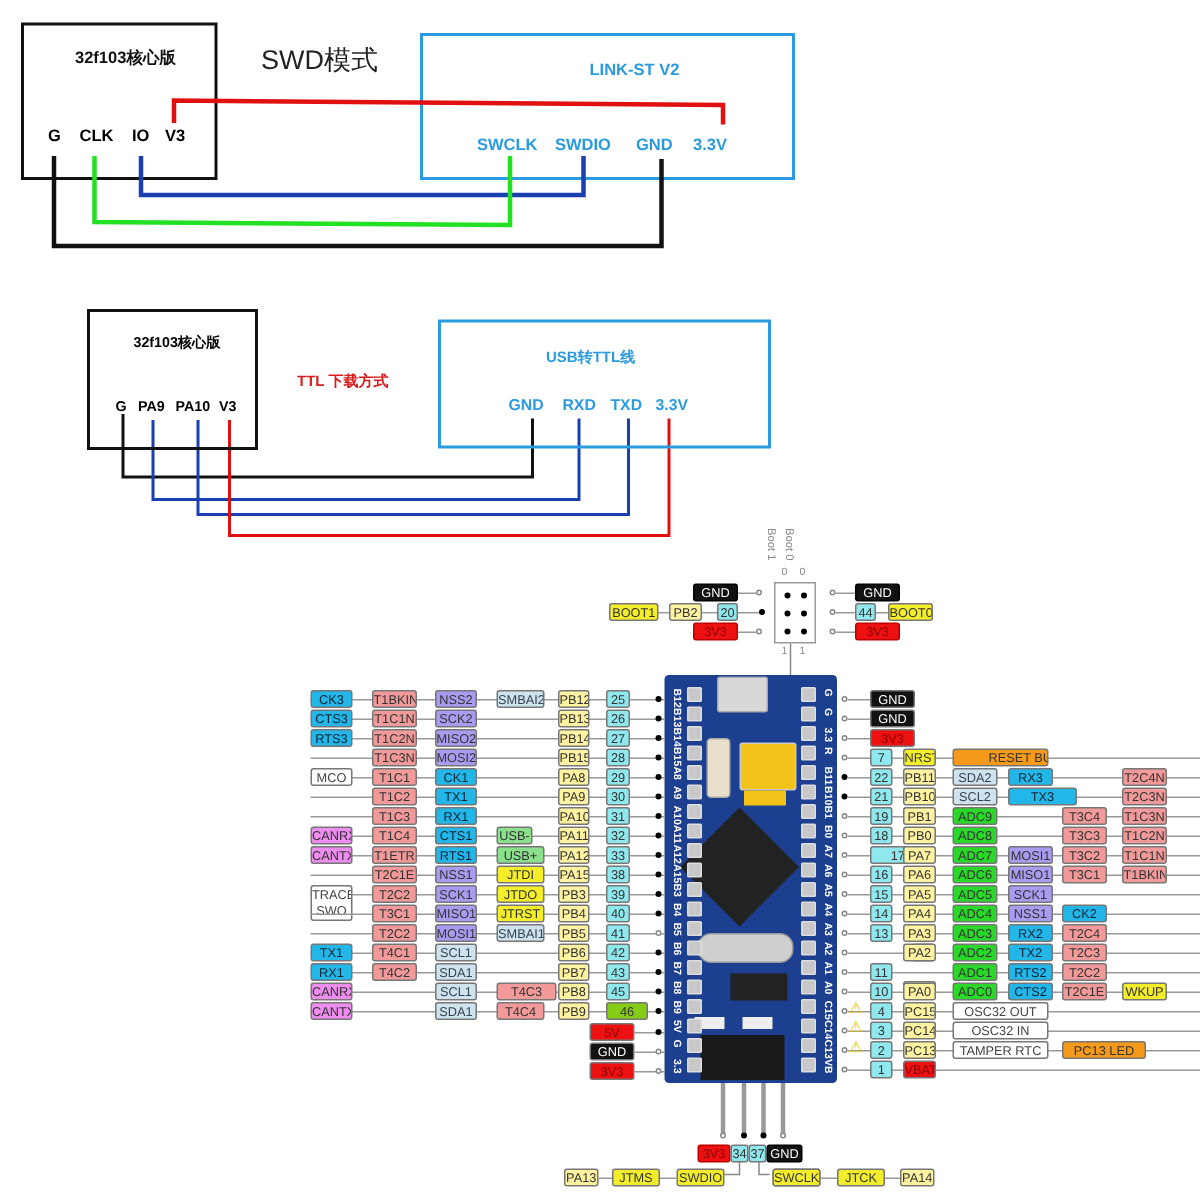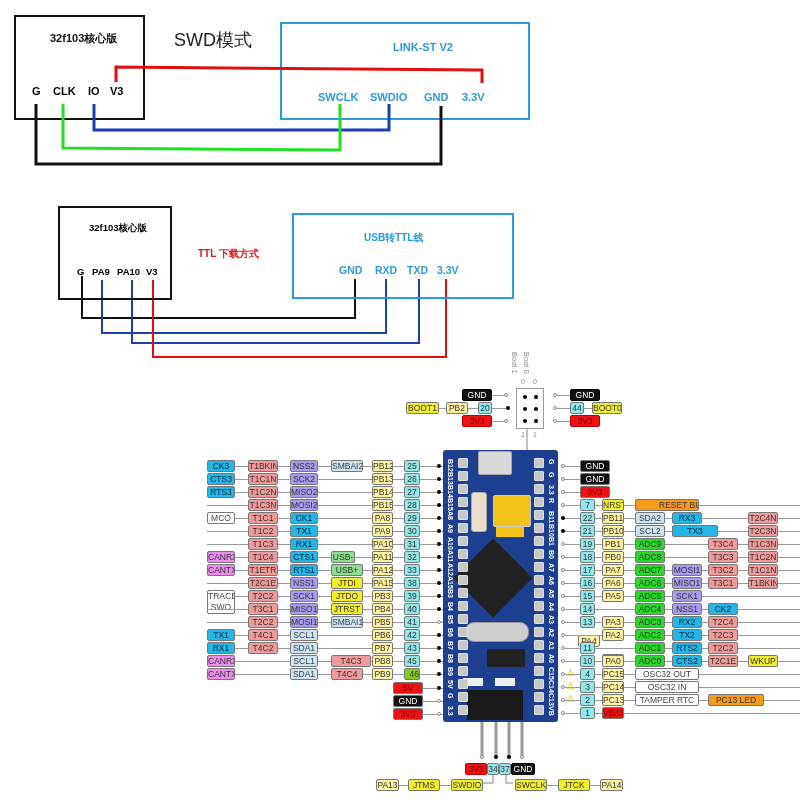--- a/index.html
+++ b/index.html
@@ -319,21 +319,21 @@
       <div class="tag" style="left:290px;top:655px;width:28px;background:#cfe3ef;color:#345;">SCL1</div>
       <div class="tag" style="left:331px;top:655px;width:40px;background:#f29a9a;color:#333;">T4C3</div>
       <div class="tag" style="left:372px;top:655px;width:21px;background:#fff2a0;color:#333;">PB8</div>
       <div class="tag" style="left: 404px; top: 655px; width: 16px; background: rgb(143, 232, 238); color: rgb(51, 51, 51);">45</div>
       <div class="dot f" style="left:437px;top:659px;"></div>
       <div class="hl" style="left:207px;top:674px;width:236px;"></div>
       <div class="tag" style="left:207px;top:668px;width:28px;background:#ee8cf0;color:#333;">CANTX</div>
       <div class="tag" style="left:290px;top:668px;width:28px;background:#cfe3ef;color:#345;">SDA1</div>
       <div class="tag" style="left:331px;top:668px;width:32px;background:#f29a9a;color:#333;">T4C4</div>
       <div class="tag" style="left:372px;top:668px;width:21px;background:#fff2a0;color:#333;">PB9</div>
-      <div class="tag" style="left: 404px; top: 668px; width: 16px; background: #84cc16; color: rgb(51, 51, 51); text-align: right;">46</div>
+      <div class="tag" style="left: 404px; top: 668px; width: 28px; background: #84cc16; color: rgb(51, 51, 51);">46</div>
       <div class="dot f" style="left:437px;top:672px;"></div>
       <div class="tag" style="left:393px;top:682px;width:30px;background:#ee1111;color:#8a0000;">5V</div>
       <div class="hl" style="left:423px;top:688px;width:20px;"></div>
       <div class="dot f" style="left:437px;top:686px;"></div>
       <div class="tag" style="left:393px;top:695px;width:30px;background:#111111;color:#fff;">GND</div>
       <div class="hl" style="left:423px;top:701px;width:20px;"></div>
       <div class="dot o" style="left:437px;top:699px;"></div>
       <div class="tag" style="left:393px;top:708px;width:30px;background:#ee1111;color:#8a0000;">3V3</div>
       <div class="hl" style="left:423px;top:714px;width:20px;"></div>
       <div class="dot o" style="left:437px;top:712px;"></div>
@@ -376,21 +376,21 @@
       <div class="tag" style="left:748px;top:538px;width:30px;background:#f29a9a;color:#333;">T1C3N</div>
       <div class="dot o" style="left:561px;top:555px;"></div>
       <div class="hl" style="left:565px;top:557px;width:235px;"></div>
       <div class="tag" style="left: 580px; top: 551px; width: 15px; background: rgb(143, 232, 238); color: rgb(51, 51, 51);">18</div>
       <div class="tag" style="left:602px;top:551px;width:22px;background:#fff2a0;color:#333;">PB0</div>
       <div class="tag" style="left:635px;top:551px;width:30px;background:#29d829;color:#333;">ADC8</div>
       <div class="tag" style="left:708px;top:551px;width:30px;background:#f29a9a;color:#333;">T3C3</div>
       <div class="tag" style="left:748px;top:551px;width:30px;background:#f29a9a;color:#333;">T1C2N</div>
       <div class="dot o" style="left:561px;top:568px;"></div>
       <div class="hl" style="left:565px;top:570px;width:235px;"></div>
-      <div class="tag" style="left: 580px; top: 564px; width: 15px; background: rgb(143, 232, 238); color: rgb(51, 51, 51);">17</div>
+      <div class="tag" style="left: 580px; top: 564px; width: 37px; background: rgb(143, 232, 238); color: rgb(51, 51, 51);">17</div>
       <div class="tag" style="left:602px;top:564px;width:22px;background:#fff2a0;color:#333;">PA7</div>
       <div class="tag" style="left:635px;top:564px;width:30px;background:#29d829;color:#333;">ADC7</div>
       <div class="tag" style="left:672px;top:564px;width:30px;background:#a79cf0;color:#333;">MOSI1</div>
       <div class="tag" style="left:708px;top:564px;width:30px;background:#f29a9a;color:#333;">T3C2</div>
       <div class="tag" style="left:748px;top:564px;width:30px;background:#f29a9a;color:#333;">T1C1N</div>
       <div class="dot o" style="left:561px;top:581px;"></div>
       <div class="hl" style="left:565px;top:583px;width:235px;"></div>
       <div class="tag" style="left: 580px; top: 577px; width: 15px; background: rgb(143, 232, 238); color: rgb(51, 51, 51);">16</div>
       <div class="tag" style="left:602px;top:577px;width:22px;background:#fff2a0;color:#333;">PA6</div>
       <div class="tag" style="left:635px;top:577px;width:30px;background:#29d829;color:#333;">ADC6</div>
@@ -399,21 +399,21 @@
       <div class="tag" style="left:748px;top:577px;width:30px;background:#f29a9a;color:#333;">T1BKIN</div>
       <div class="dot o" style="left:561px;top:594px;"></div>
       <div class="hl" style="left:565px;top:596px;width:235px;"></div>
       <div class="tag" style="left: 580px; top: 590px; width: 15px; background: rgb(143, 232, 238); color: rgb(51, 51, 51);">15</div>
       <div class="tag" style="left:602px;top:590px;width:22px;background:#fff2a0;color:#333;">PA5</div>
       <div class="tag" style="left:635px;top:590px;width:30px;background:#29d829;color:#333;">ADC5</div>
       <div class="tag" style="left:672px;top:590px;width:30px;background:#a79cf0;color:#333;">SCK1</div>
       <div class="dot o" style="left:561px;top:607px;"></div>
       <div class="hl" style="left:565px;top:609px;width:235px;"></div>
       <div class="tag" style="left: 580px; top: 603px; width: 15px; background: rgb(143, 232, 238); color: rgb(51, 51, 51);">14</div>
-      <div class="tag" style="left:578px;top:603px;width:22px;background:#fff2a0;color:#333;margin-top:32px;">PA4</div>
+      <div class="tag" style="left:602px;top:603px;width:22px;background:#fff2a0;color:#333;">PA4</div>
       <div class="tag" style="left:635px;top:603px;width:30px;background:#29d829;color:#333;">ADC4</div>
       <div class="tag" style="left:672px;top:603px;width:30px;background:#a79cf0;color:#333;">NSS1</div>
       <div class="tag" style="left:708px;top:603px;width:30px;background:#22b7e8;color:#123;">CK2</div>
       <div class="dot o" style="left:561px;top:620px;"></div>
       <div class="hl" style="left:565px;top:622px;width:235px;"></div>
       <div class="tag" style="left: 580px; top: 616px; width: 15px; background: rgb(143, 232, 238); color: rgb(51, 51, 51);">13</div>
       <div class="tag" style="left:602px;top:616px;width:22px;background:#fff2a0;color:#333;">PA3</div>
       <div class="tag" style="left:635px;top:616px;width:30px;background:#29d829;color:#333;">ADC3</div>
       <div class="tag" style="left:672px;top:616px;width:30px;background:#22b7e8;color:#123;">RX2</div>
       <div class="tag" style="left:708px;top:616px;width:30px;background:#f29a9a;color:#333;">T2C4</div>

